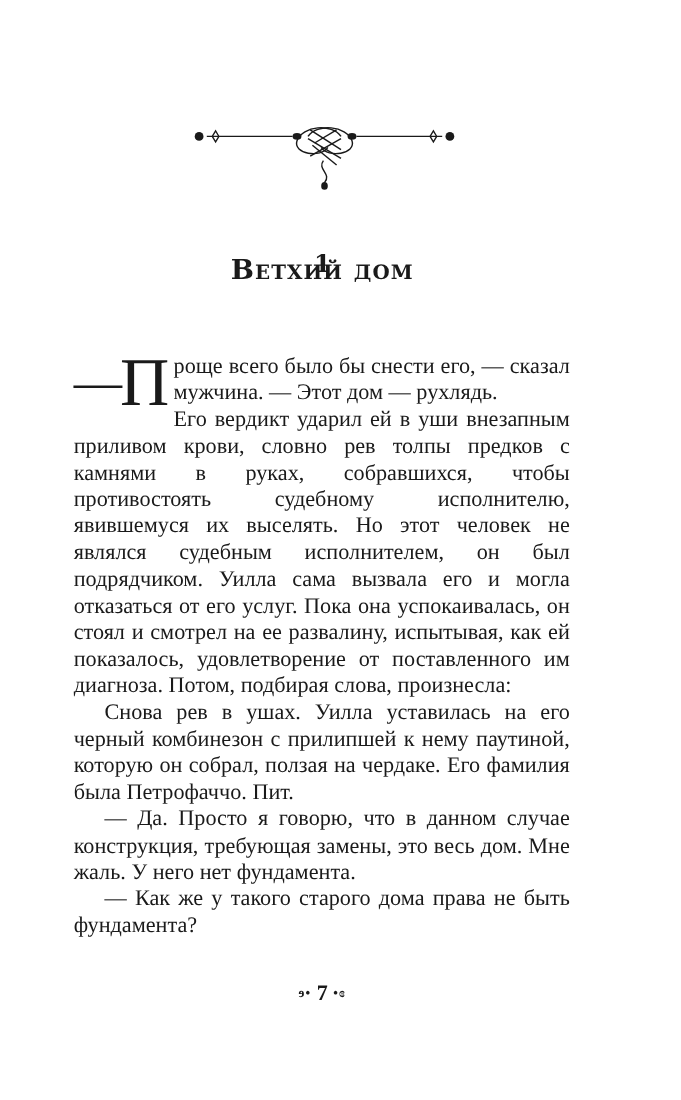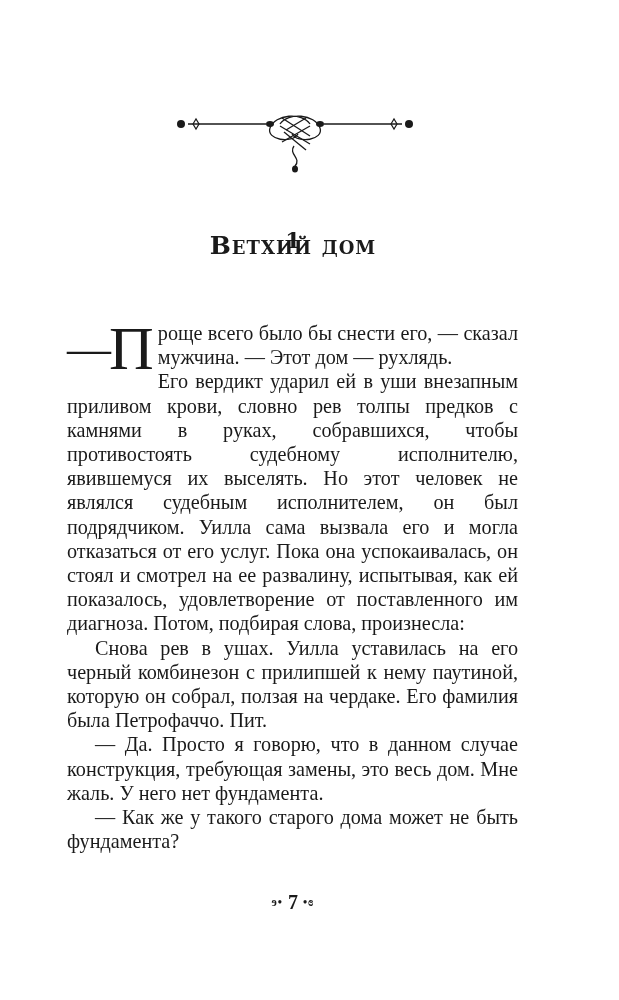--- a/index.html
+++ b/index.html
@@ -64,20 +64,20 @@
 <div class="chapter-num">1</div>
 <div class="chapter-title">Ветхий дом</div>
 
 <div class="body-text">
   <p class="dropcap-wrap">
     <span class="dropcap"><span class="dash">—</span><span>П</span></span><span>роще всего было бы снести его, — сказал мужчина. — Этот дом — рухлядь.</span>
   </p>
   <p>Его вердикт ударил ей в уши внезапным приливом крови, словно рев толпы предков с камнями в руках, собравшихся, чтобы противостоять судебному исполнителю, явившемуся их выселять. Но этот человек не являлся судебным исполнителем, он был подрядчиком. Уилла сама вызвала его и могла отказаться от его услуг. Пока она успокаивалась, он стоял и смотрел на ее развалину, испытывая, как ей показалось, удовлетворение от поставленного им диагноза. Потом, подбирая слова, произнесла:</p>
   <p class="indent">Снова рев в ушах. Уилла уставилась на его черный комбинезон с прилипшей к нему паутиной, которую он собрал, ползая на чердаке. Его фамилия была Петрофаччо. Пит.</p>
   <p class="indent">— Да. Просто я говорю, что в данном случае конструкция, требующая замены, это весь дом. Мне жаль. У него нет фундамента.</p>
-  <p class="indent">— Как же у такого старого дома может не быть фундамента?</p>
+  <p class="indent">— Как же у такого старого дома права не быть фундамента?</p>
 </div>
 
 <div class="page-number">
   <span class="orn">ɘ•</span>
   <span>7</span>
   <span class="orn">•ɞ</span>
 </div>
 
 </body></html>

